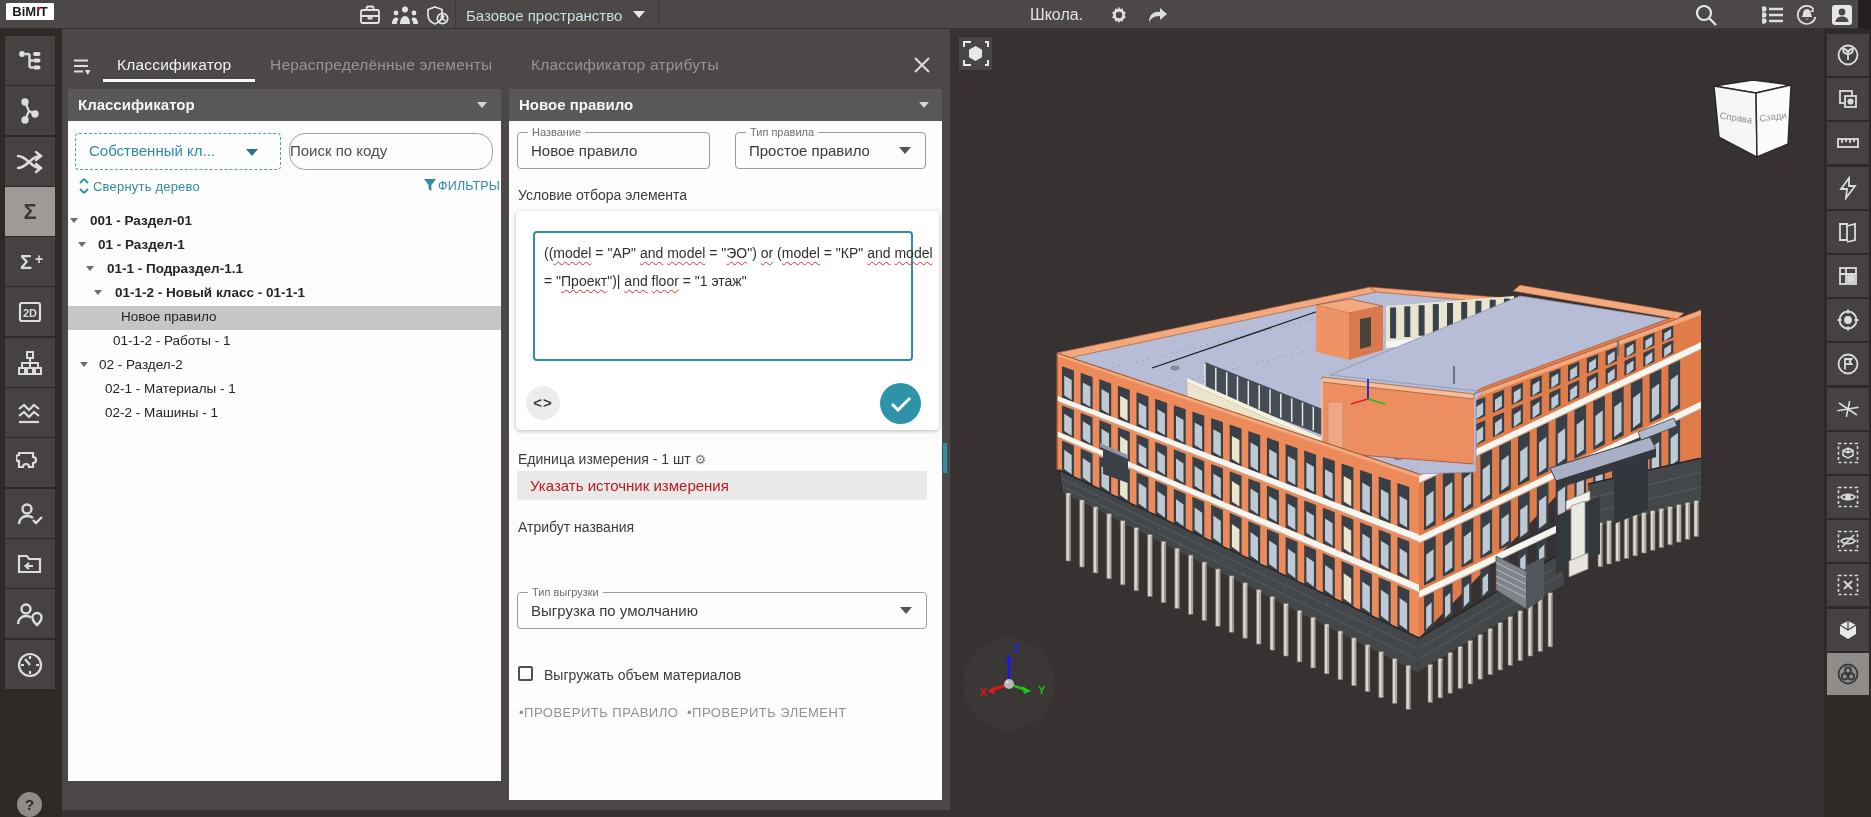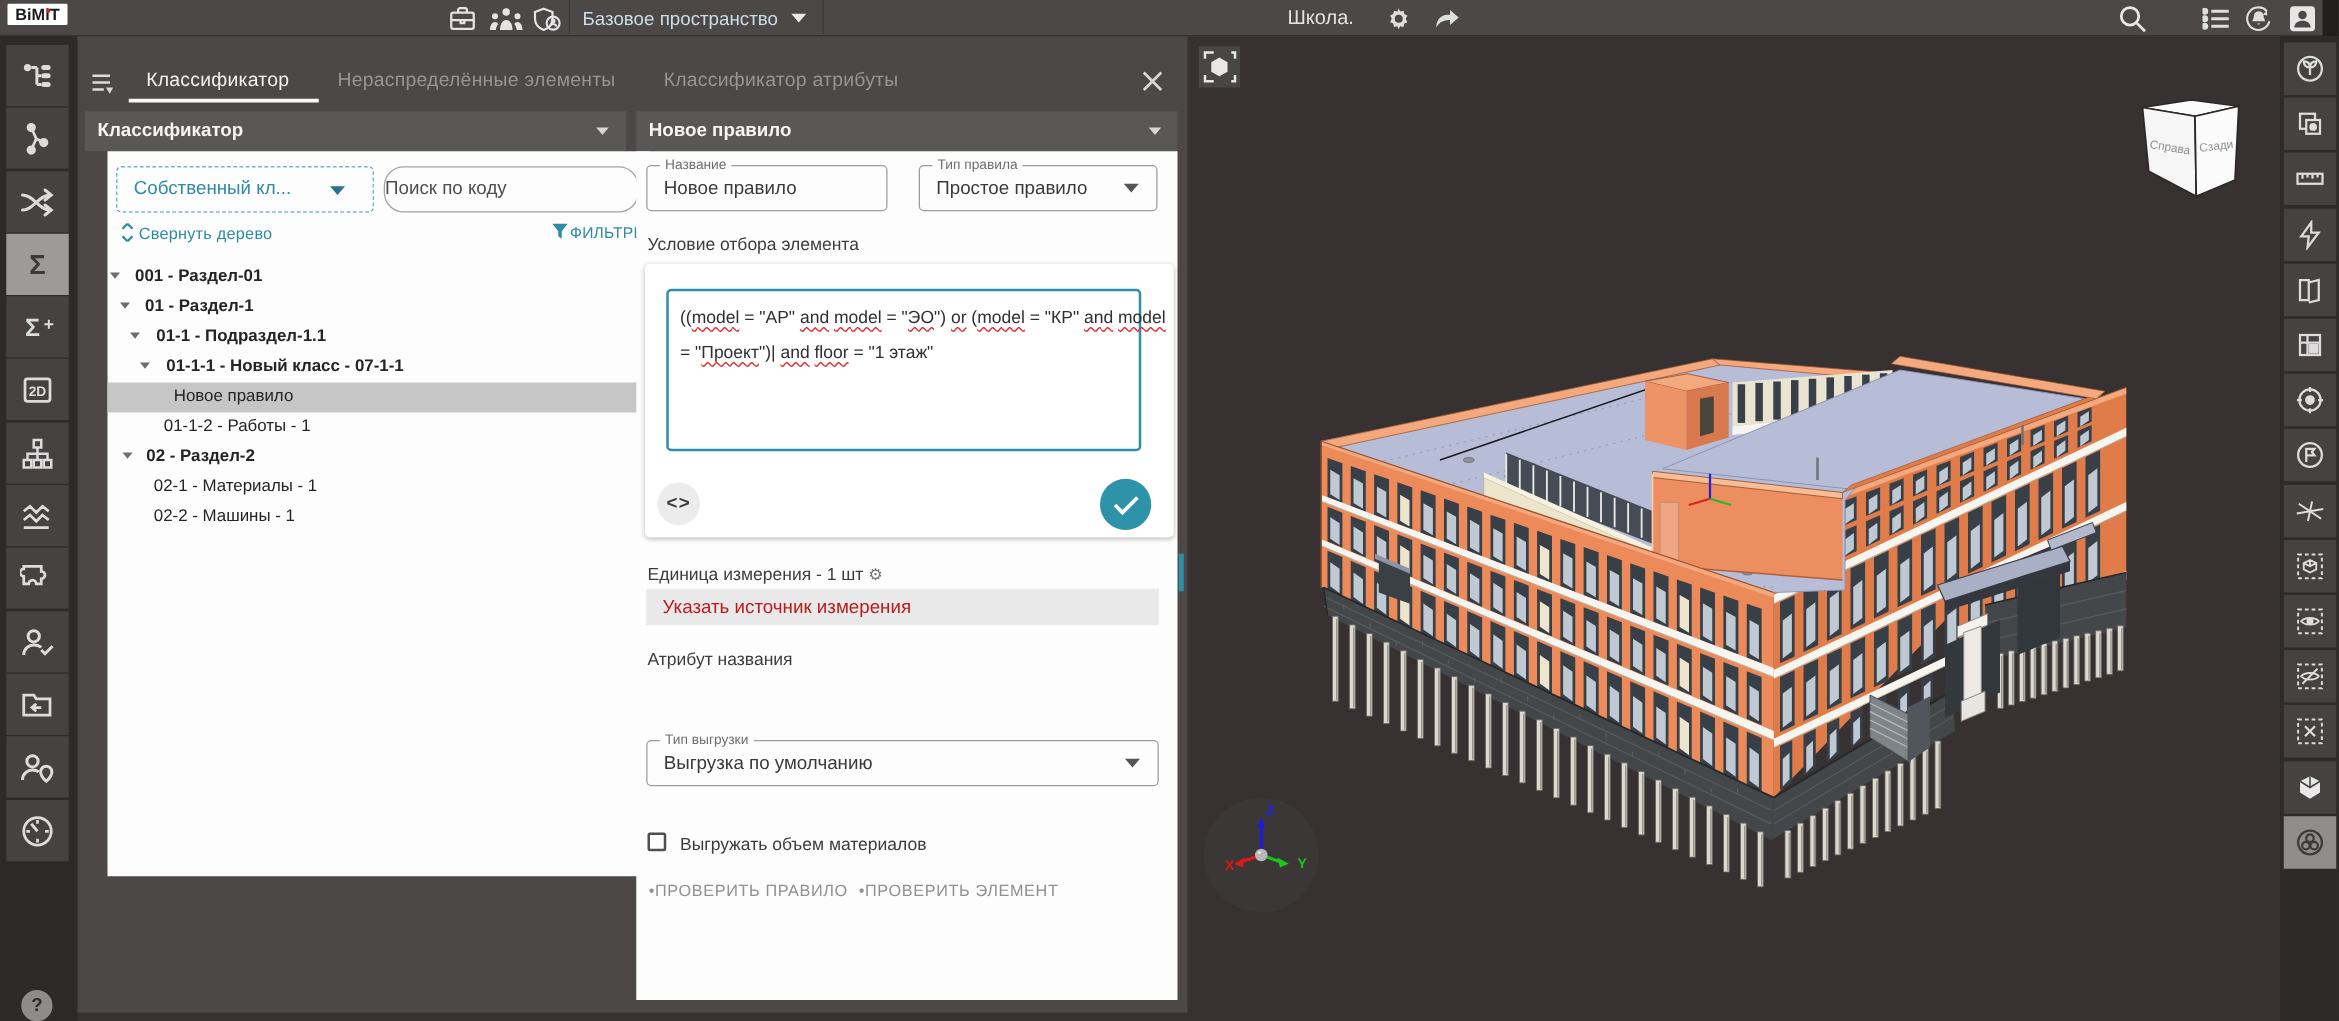--- a/index.html
+++ b/index.html
@@ -875,44 +875,44 @@
       </svg></div>
  <div class="tab on" style="left:55px">Классификатор</div>
  <div class="tab" style="left:208px">Нераспределённые элементы</div>
  <div class="tab" style="left:469px">Классификатор атрибуты</div>
  <div id="tabline"></div>
  <svg id="closex" width="18" height="18">
       <path d="M2 2 L16 16 M16 2 L2 16" stroke="#d8d8d8" stroke-width="2.2"></path>
     </svg>
 
  <div class="phead" style="left:6px;top:60px;width:433px"><span style="padding-left:10px">Классификатор</span><div class="arr" style="right:14px"></div></div>
- <div class="pwhite" style="left:24px;top:92px;width:433px;height:580px">
+ <div class="pwhite" style="left:6px;top:92px;width:433px;height:660px">
    <div id="selclass">Собственный кл...<div class="arr"></div></div>
    <div id="searchcode">Поиск по коду</div>
    <svg class="a" style="left:10px;top:57px" width="12" height="16">
         <path d="M6 1 L10 5 M6 1 L2 5 M6 15 L10 11 M6 15 L2 11" stroke="#2f8ba4" stroke-width="1.8" fill="none"></path>
       </svg>
    <div class="link a" style="left:25px;top:58px">Свернуть дерево</div>
    <svg class="a" style="left:355px;top:57px" width="14" height="14">
         <path d="M1 1 h12 l-4.6 6 v6 l-2.8 -2 v-4z" fill="#2f8ba4"></path>
       </svg>
    <div class="link a" style="left:370px;top:58px;font-size:12.5px">ФИЛЬТРЫ</div>
    <div id="selrow"></div>
    <div class="tri" style="left:2px;top:97px"></div>
       <div class="trow" style="left:22px;top:92px;font-weight:bold">001 - Раздел-01</div>
       <div class="tri" style="left:10px;top:121px"></div>
       <div class="trow" style="left:30px;top:116px;font-weight:bold">01 - Раздел-1</div>
       <div class="tri" style="left:18px;top:145px"></div>
       <div class="trow" style="left:39px;top:140px;font-weight:bold">01-1 - Подраздел-1.1</div>
       <div class="tri" style="left:26px;top:169px"></div>
-      <div class="trow" style="left:47px;top:164px;font-weight:bold">01-1-1 - Новый класс - 07-1-1</div>
+      <div class="trow" style="left:47px;top:164px;font-weight:bold">01-1-2 - Новый класс - 01-1-1</div>
       <div class="trow" style="left:53px;top:188px;font-weight:normal">Новое правило</div>
       <div class="trow" style="left:45px;top:212px;font-weight:normal">01-1-2 - Работы - 1</div>
       <div class="tri" style="left:12px;top:241px"></div>
-      <div class="trow" style="left:31px;top:236px;font-weight:bold">02 - Раздел-2</div>
+      <div class="trow" style="left:31px;top:236px;font-weight:normal">02 - Раздел-2</div>
       <div class="trow" style="left:37px;top:260px;font-weight:normal">02-1 - Материалы - 1</div>
       <div class="trow" style="left:37px;top:284px;font-weight:normal">02-2 - Машины - 1</div>
  </div>
 
  <div class="phead" style="left:447px;top:60px;width:433px"><span style="padding-left:10px">Новое правило</span><div class="arr" style="right:13px"></div></div>
  <div class="pwhite" style="left:447px;top:92px;width:433px;height:679px">
    <div class="ofield" style="left:8px;top:11px;width:193px">
         <div class="lab">Название</div>
         <div class="val">Новое правило</div>
       </div>

